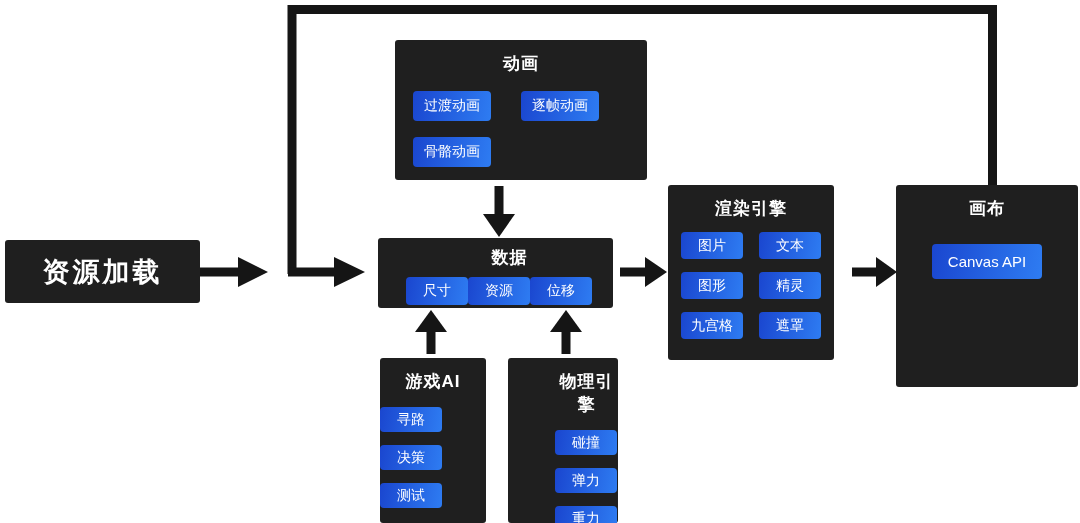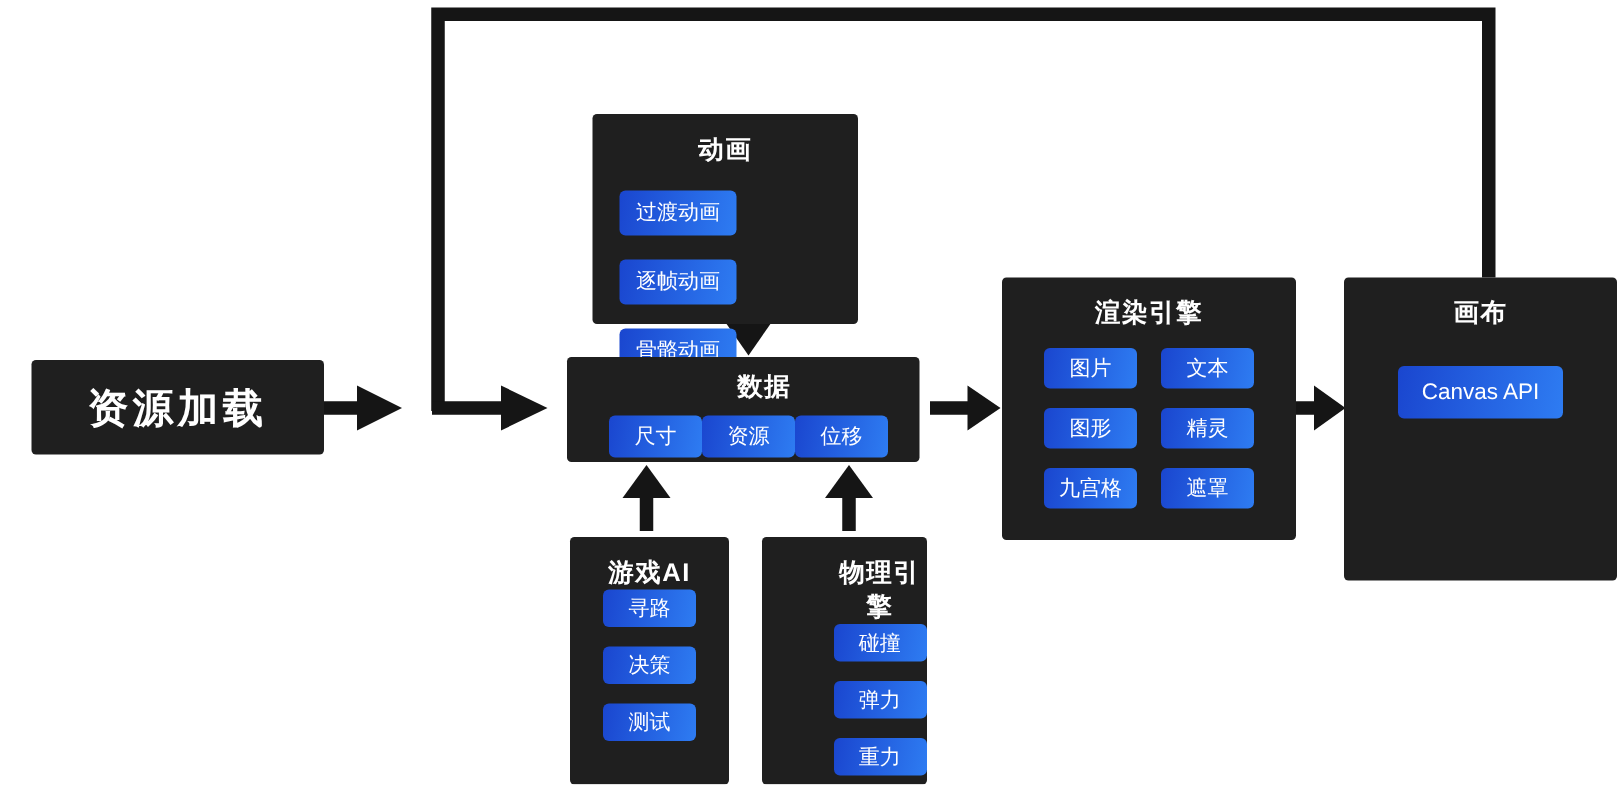--- a/index.html
+++ b/index.html
@@ -20,21 +20,21 @@
     font-size:14px;box-sizing:border-box;
   }
   
   .chips-anim{display:flex;flex-wrap:wrap;padding:16px 18px 0;gap:16px 30px;}
   .chips-anim .chip{width:78px;height:30px;}
   
   .data-title{padding-top:8px;}
   .chips-row{display:flex;justify-content:flex-start;margin-top:8px;}
   .chips-row .chip{width:62px;height:28px;}
   
-  .chips-col{display:flex;flex-direction:column;align-items:center;gap:13px;margin-top:0;}
+  .chips-col{display:flex;flex-direction:column;align-items:flex-start;gap:13px;margin-top:14px;}
   .chips-col .chip{width:62px;height:25px;}
   
   .chips-grid{display:grid;grid-template-columns:62px 62px;gap:13px 16px;justify-content:center;margin-top:12px;}
   .chips-grid .chip{width:62px;height:27px;}
   
   .chips-canvas{display:flex;flex-direction:column;align-items:center;margin-top:24px;}
   .chips-canvas .chip{width:110px;height:35px;font-size:15px;}
 </style>
 </head>
 <body>
@@ -74,25 +74,25 @@
       <rect class="shape" x="620" y="267.5" width="27" height="9"></rect>
       <polygon class="shape" points="645,257 645,287 667,272"></polygon>
     </g>
 
     <g>
       <rect class="shape" x="852" y="267.5" width="26" height="9"></rect>
       <polygon class="shape" points="876,257 876,287 897,272"></polygon>
     </g>
   </svg>
 
-  <div class="node big-node" style="left:21px;top:240px;width:195px;height:63px;">
+  <div class="node big-node" style="left:5px;top:240px;width:195px;height:63px;">
     <div class="big-title">资源加载</div>
   </div>
 
-  <div class="node" style="left:395px;top:40px;width:177px;height:140px;margin-top:36px;">
+  <div class="node" style="left:395px;top:40px;width:252px;height:140px;">
     <div class="node-title">动画</div>
     <div class="chips-anim">
       <div class="chip">过渡动画</div>
       <div class="chip">逐帧动画</div>
       <div class="chip">骨骼动画</div>
     </div>
   </div>
 
   <div class="node" style="left:378px;top:238px;width:235px;height:70px;padding-left:28px;">
     <div class="node-title data-title">数据</div>
@@ -114,21 +114,21 @@
 
   <div class="node" style="left:508px;top:358px;width:110px;height:165px;padding-left:47px;">
     <div class="node-title">物理引擎</div>
     <div class="chips-col">
       <div class="chip">碰撞</div>
       <div class="chip">弹力</div>
       <div class="chip">重力</div>
     </div>
   </div>
 
-  <div class="node" style="left:668px;top:185px;width:196px;height:175px;">
+  <div class="node" style="left:668px;top:185px;width:166px;height:175px;">
     <div class="node-title">渲染引擎</div>
     <div class="chips-grid">
       <div class="chip">图片</div>
       <div class="chip">文本</div>
       <div class="chip">图形</div>
       <div class="chip">精灵</div>
       <div class="chip">九宫格</div>
       <div class="chip">遮罩</div>
     </div>
   </div>

